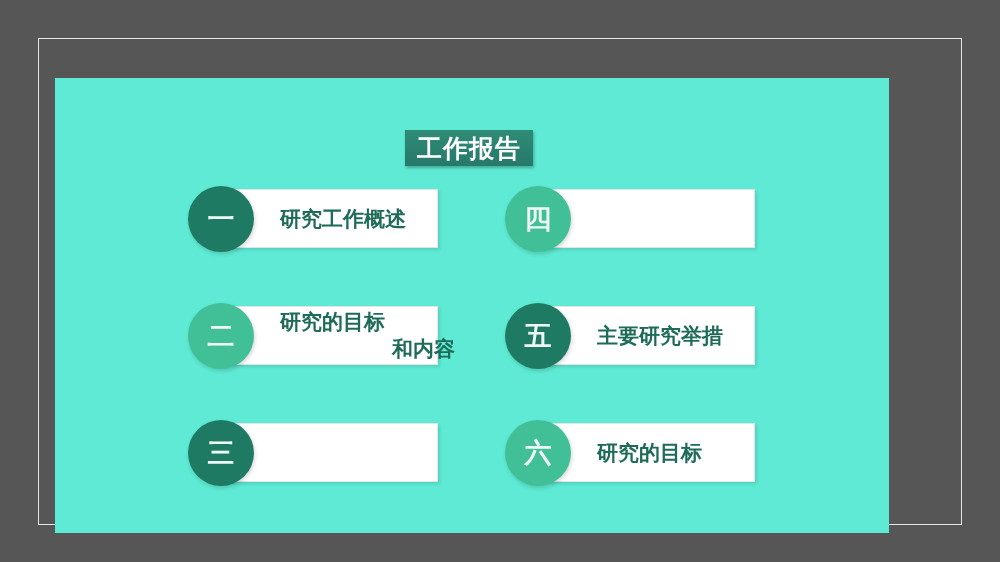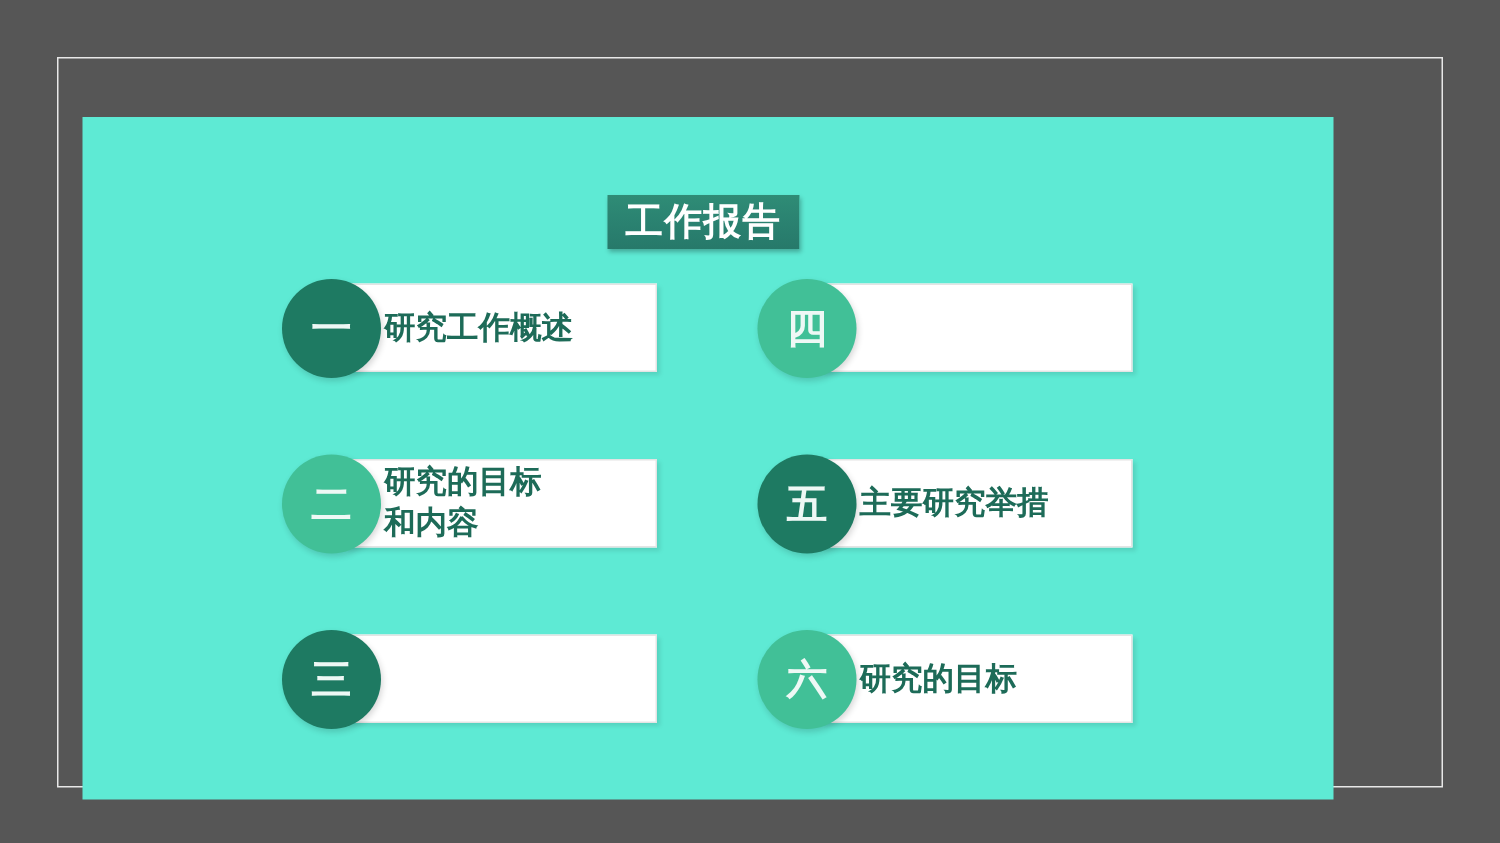--- a/index.html
+++ b/index.html
@@ -116,34 +116,34 @@
   .item-numeral {
     color: #eef8f5;
     font-size: 27px;
     font-weight: 700;
     line-height: 1;
     letter-spacing: 0;
   }
 
   .item-label {
     position: absolute;
-    left: 68px;
+    left: 92px;
     top: 0;
     width: 175px;
     height: 66px;
     display: flex;
     flex-direction: column;
     justify-content: center;
     z-index: 3;
     color: #1d6b58;
     font-size: 21px;
     font-weight: 700;
     line-height: 1.28;
   }
-  .item-label .line2 { display: block; }
+  .item-label .line2 { display: block; text-align: right; }
 </style>
 </head>
 <body>
 
 <div id="stage">
 
   <div id="frame-line"></div>
 
   <div id="slide">
 

